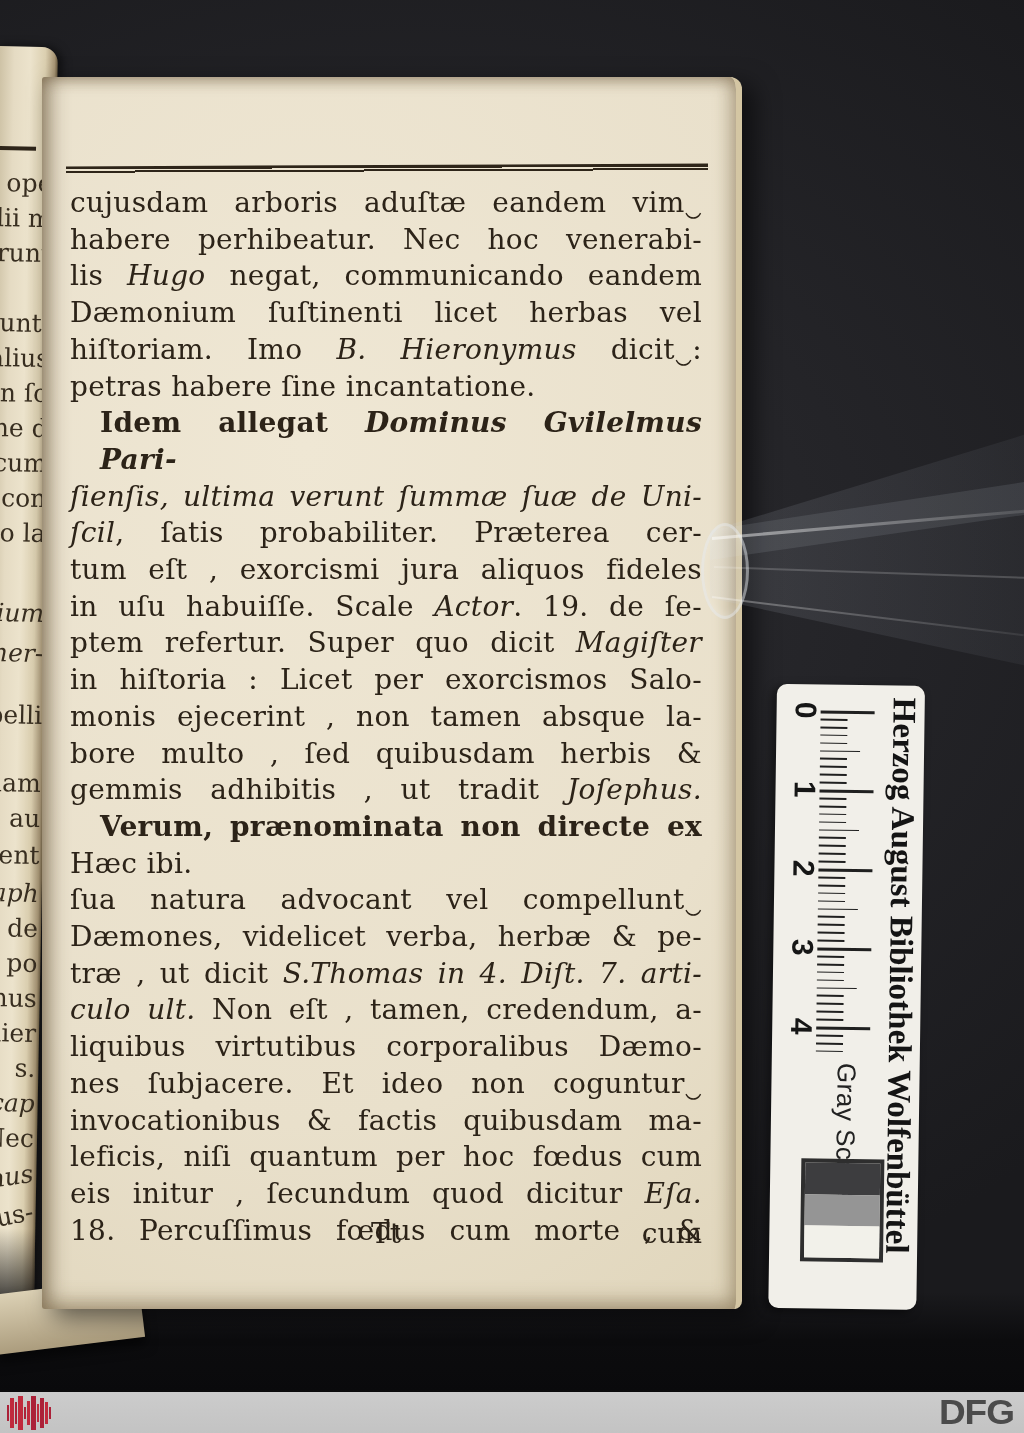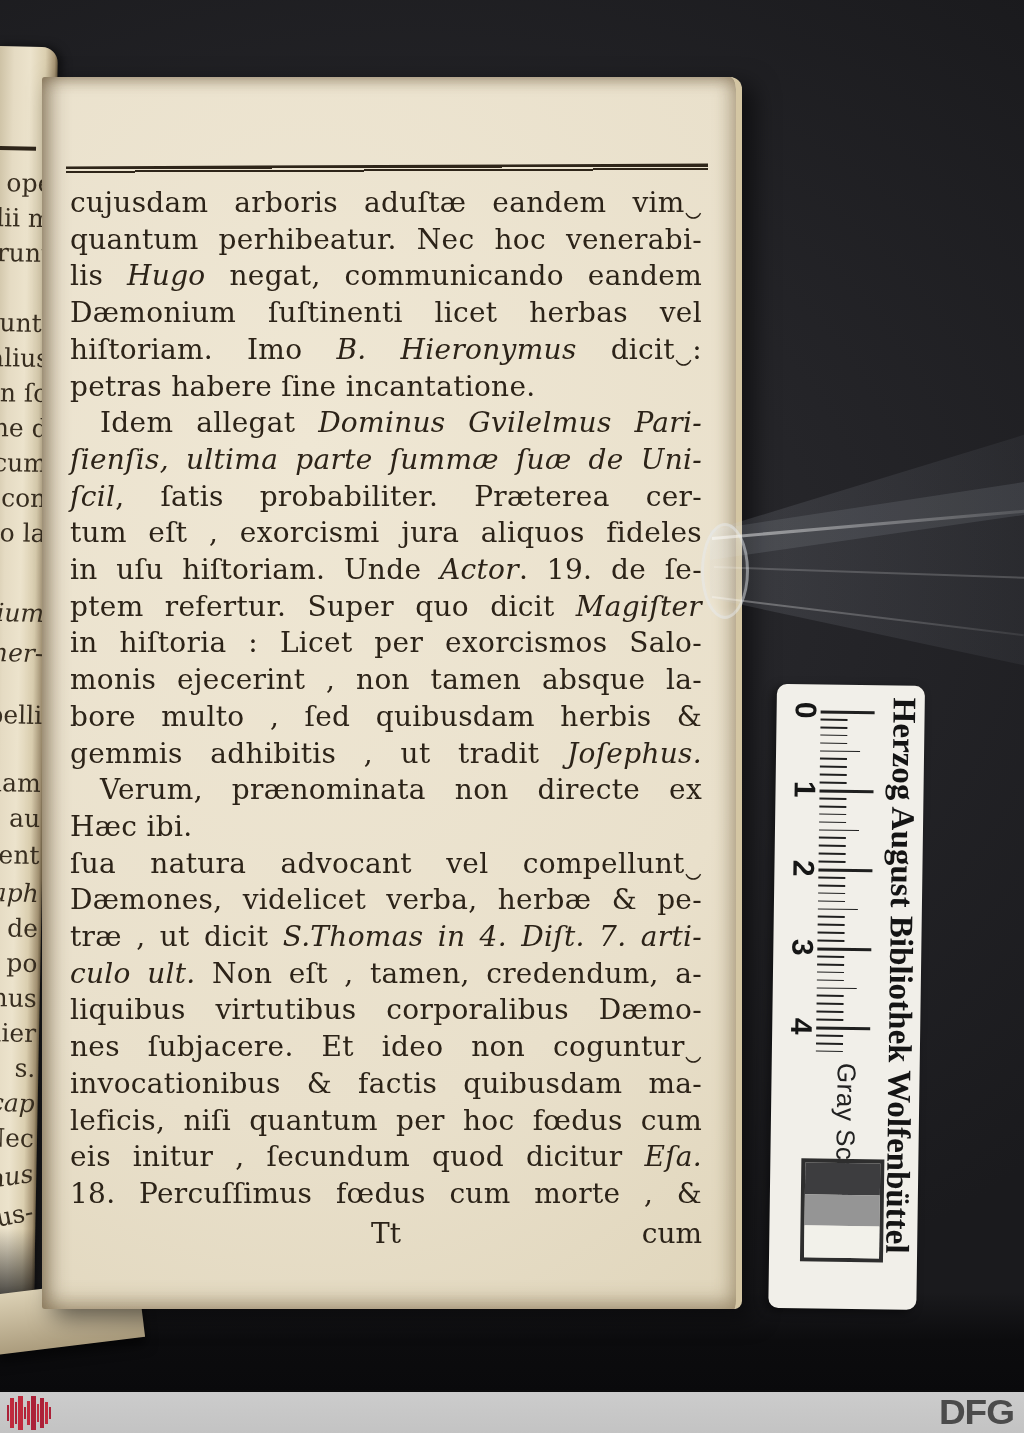--- a/index.html
+++ b/index.html
@@ -40,21 +40,21 @@
       inset 0 10px 16px -8px rgba(90,70,40,0.35);}
   .page-header{position:absolute;left:28px;top:44px;width:632px;height:40px;color:#2c2318;}
   .page-title{text-align:center;font-style:italic;font-size:27px;letter-spacing:1px;}
   .page-num{position:absolute;right:16px;top:3px;font-style:italic;font-size:26px;}
   .head-rule{position:absolute;left:24px;top:88px;width:642px;height:7px;transform:rotate(-0.25deg);
     background:linear-gradient(180deg,#2e2519 0px,#2e2519 3px,rgba(0,0,0,0) 3px,rgba(0,0,0,0) 4.4px,#2e2519 4.4px,#2e2519 6.4px,rgba(0,0,0,0) 6.4px);}
   .body-text{position:absolute;left:28px;top:108px;width:632px;
     font-size:28px;line-height:36.7px;color:#2c2318;letter-spacing:0.3px;}
   .tline{min-height:36.7px;text-align:justify;text-align-last:justify;}
   .tline.noj{text-align:left;text-align-last:left;}
-  .tline.ind{padding-left:30px;}
+  .tline.ind{padding-left:30px;font-weight:bold;}
   .it{font-style:italic;}
   .sig-row{position:absolute;left:28px;top:1140px;width:632px;
     display:grid;grid-template-columns:1fr auto 1fr;font-size:28px;color:#2c2318;}
   .sig-row .catch{text-align:right;}
   
   .snake{position:absolute;z-index:4;pointer-events:none;}
   .snake-band1{left:710px;top:430px;width:314px;height:240px;
     clip-path:polygon(0 42%,100% 2%,100% 98%,0 70%);
     background:linear-gradient(90deg,rgba(205,212,225,0.13),rgba(190,200,215,0.06));}
   .snake-band2{left:710px;top:470px;width:314px;height:150px;
@@ -129,30 +129,30 @@
         <div class="edge-frag it" style="top: 1112px; transform: rotate(-9deg);">cum ſumus</div>
         <div class="edge-frag" style="top: 1150px; transform: rotate(-12deg);">cujus-</div>
       </div>
   </div>
   <div class="under-wedge"></div>
 
   <div class="page">
     <div class="head-rule"></div>
     <div class="body-text" id="body-text">
         <div class="tline"><span>cujusdam arboris aduſtæ eandem vim‿</span></div>
-        <div class="tline"><span>quantum perhibeatur.  Nec hoc venerabi-</span></div>
+        <div class="tline"><span>habere perhibeatur.  Nec hoc venerabi-</span></div>
         <div class="tline"><span>lis </span><span class="it">Hugo</span><span> negat, communicando eandem</span></div>
         <div class="tline"><span>Dæmonium ſuſtinenti licet herbas vel</span></div>
         <div class="tline"><span>hiſtoriam.  Imo </span><span class="it">B. Hieronymus</span><span> dicit‿:</span></div>
         <div class="tline noj"><span>petras habere ſine incantatione.</span></div>
         <div class="tline ind"><span>Idem allegat </span><span class="it">Dominus Gvilelmus Pari-</span></div>
-        <div class="tline"><span class="it">ſienſis, ultima parte ſummæ ſuæ de Uni-</span></div>
+        <div class="tline"><span class="it">ſienſis, ultima verunt ſummæ ſuæ de Uni-</span></div>
         <div class="tline"><span class="it">ſcil</span><span>, ſatis probabiliter.  Præterea cer-</span></div>
         <div class="tline"><span>tum eſt , exorcismi jura aliquos fideles</span></div>
-        <div class="tline"><span>in uſu hiſtoriam.  Unde </span><span class="it">Actor</span><span>. 19.  de ſe-</span></div>
+        <div class="tline"><span>in uſu habuiſſe.  Scale </span><span class="it">Actor</span><span>. 19.  de ſe-</span></div>
         <div class="tline"><span>ptem refertur.  Super quo dicit </span><span class="it">Magiſter</span></div>
         <div class="tline"><span>in hiſtoria :  Licet per exorcismos Salo-</span></div>
         <div class="tline"><span>monis ejecerint ,  non tamen absque la-</span></div>
         <div class="tline"><span>bore multo ,  ſed quibusdam herbis &amp;</span></div>
         <div class="tline"><span>gemmis adhibitis , ut tradit </span><span class="it">Joſephus.</span></div>
         <div class="tline ind"><span>Verum, prænominata non directe ex</span></div>
         <div class="tline noj"><span>Hæc ibi.</span></div>
         <div class="tline"><span>ſua natura advocant vel compellunt‿</span></div>
         <div class="tline"><span>Dæmones, videlicet verba, herbæ &amp; pe-</span></div>
         <div class="tline"><span>træ , ut dicit </span><span class="it">S.Thomas in 4. Diſt. 7. arti-</span></div>

